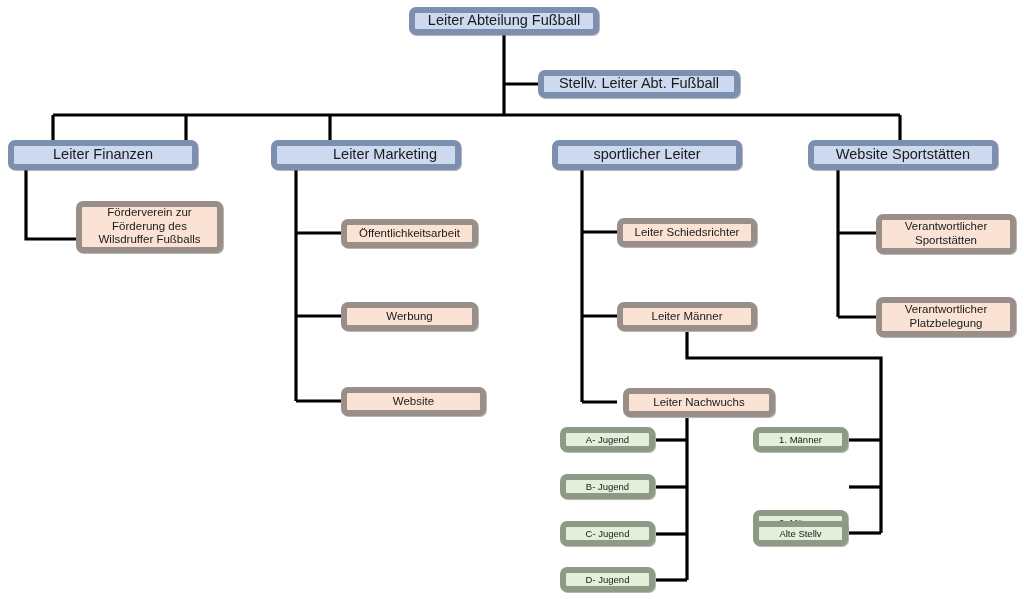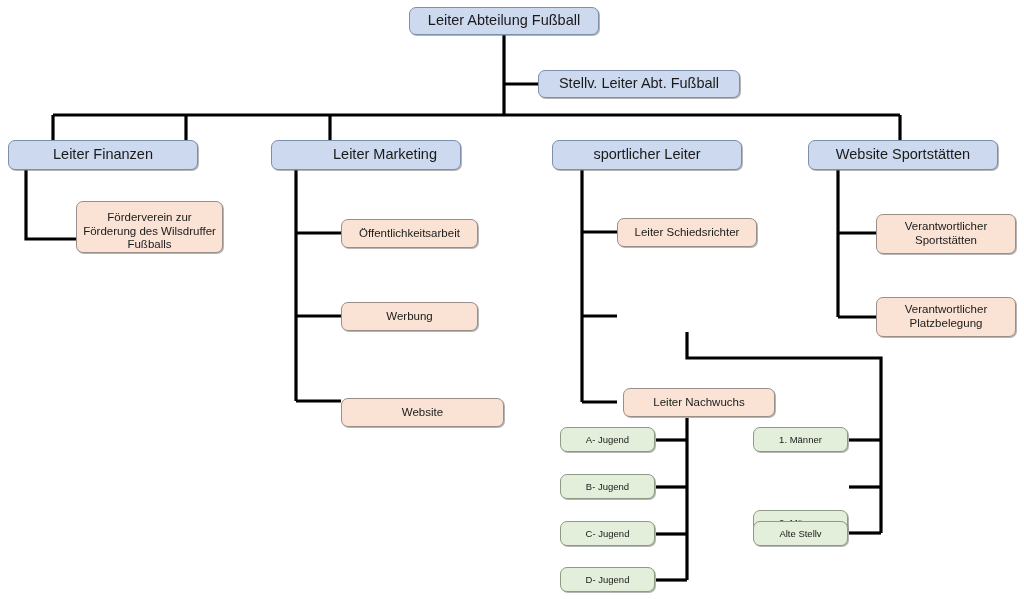--- a/index.html
+++ b/index.html
@@ -21,21 +21,21 @@
     width:1024px; height:599px;
     pointer-events:none;
   }
   .node{
     position:absolute;
     box-sizing:border-box;
     display:flex;
     align-items:center;
     justify-content:center;
     text-align:center;
-    border:1px solid #4c1d95;
+    border:6px solid #4c1d95;
     border-radius:7px;
     color:#1a1a1a;
     line-height:1.18;
     z-index:3;
     box-shadow:1px 1px 0 rgba(120,120,120,0.55);
   }
   .node span{display:block;width:100%;padding:0 4px;}
   .lvl-root{
     background:#ccd9ee;
     border-color:#7d8fae;
@@ -129,28 +129,31 @@
   </div>
 
   <div class="node lvl-unit" style="left:341px; top:219px; width:137px; height:29px;">
     <span>Öffentlichkeitsarbeit</span>
   </div>
 
   <div class="node lvl-unit" style="left:341px; top:302px; width:137px; height:29px;">
     <span>Werbung</span>
   </div>
 
-  <div class="node lvl-unit" style="left:341px; top:387px; width:163px; height:29px;margin-top:11px;">
+  <div class="node lvl-unit" style="left:341px; top:387px; width:145px; height:29px;">
     <span>Website</span>
   </div>
 
   <div class="node lvl-unit" style="left:617px; top:218px; width:140px; height:29px;">
     <span>Leiter Schiedsrichter</span>
   </div>
 
+  <div class="node lvl-unit" style="left:617px; top:302px; width:140px; height:29px;">
+    <span>Leiter Männer</span>
+  </div>
 
   <div class="node lvl-unit" style="left:623px; top:388px; width:152px; height:29px;">
     <span>Leiter Nachwuchs</span>
   </div>
 
   <div class="node lvl-unit" style="left:876px; top:214px; width:140px; height:40px;">
     <span>Verantwortlicher Sportstätten</span>
   </div>
 
   <div class="node lvl-unit" style="left:876px; top:297px; width:140px; height:40px;">

